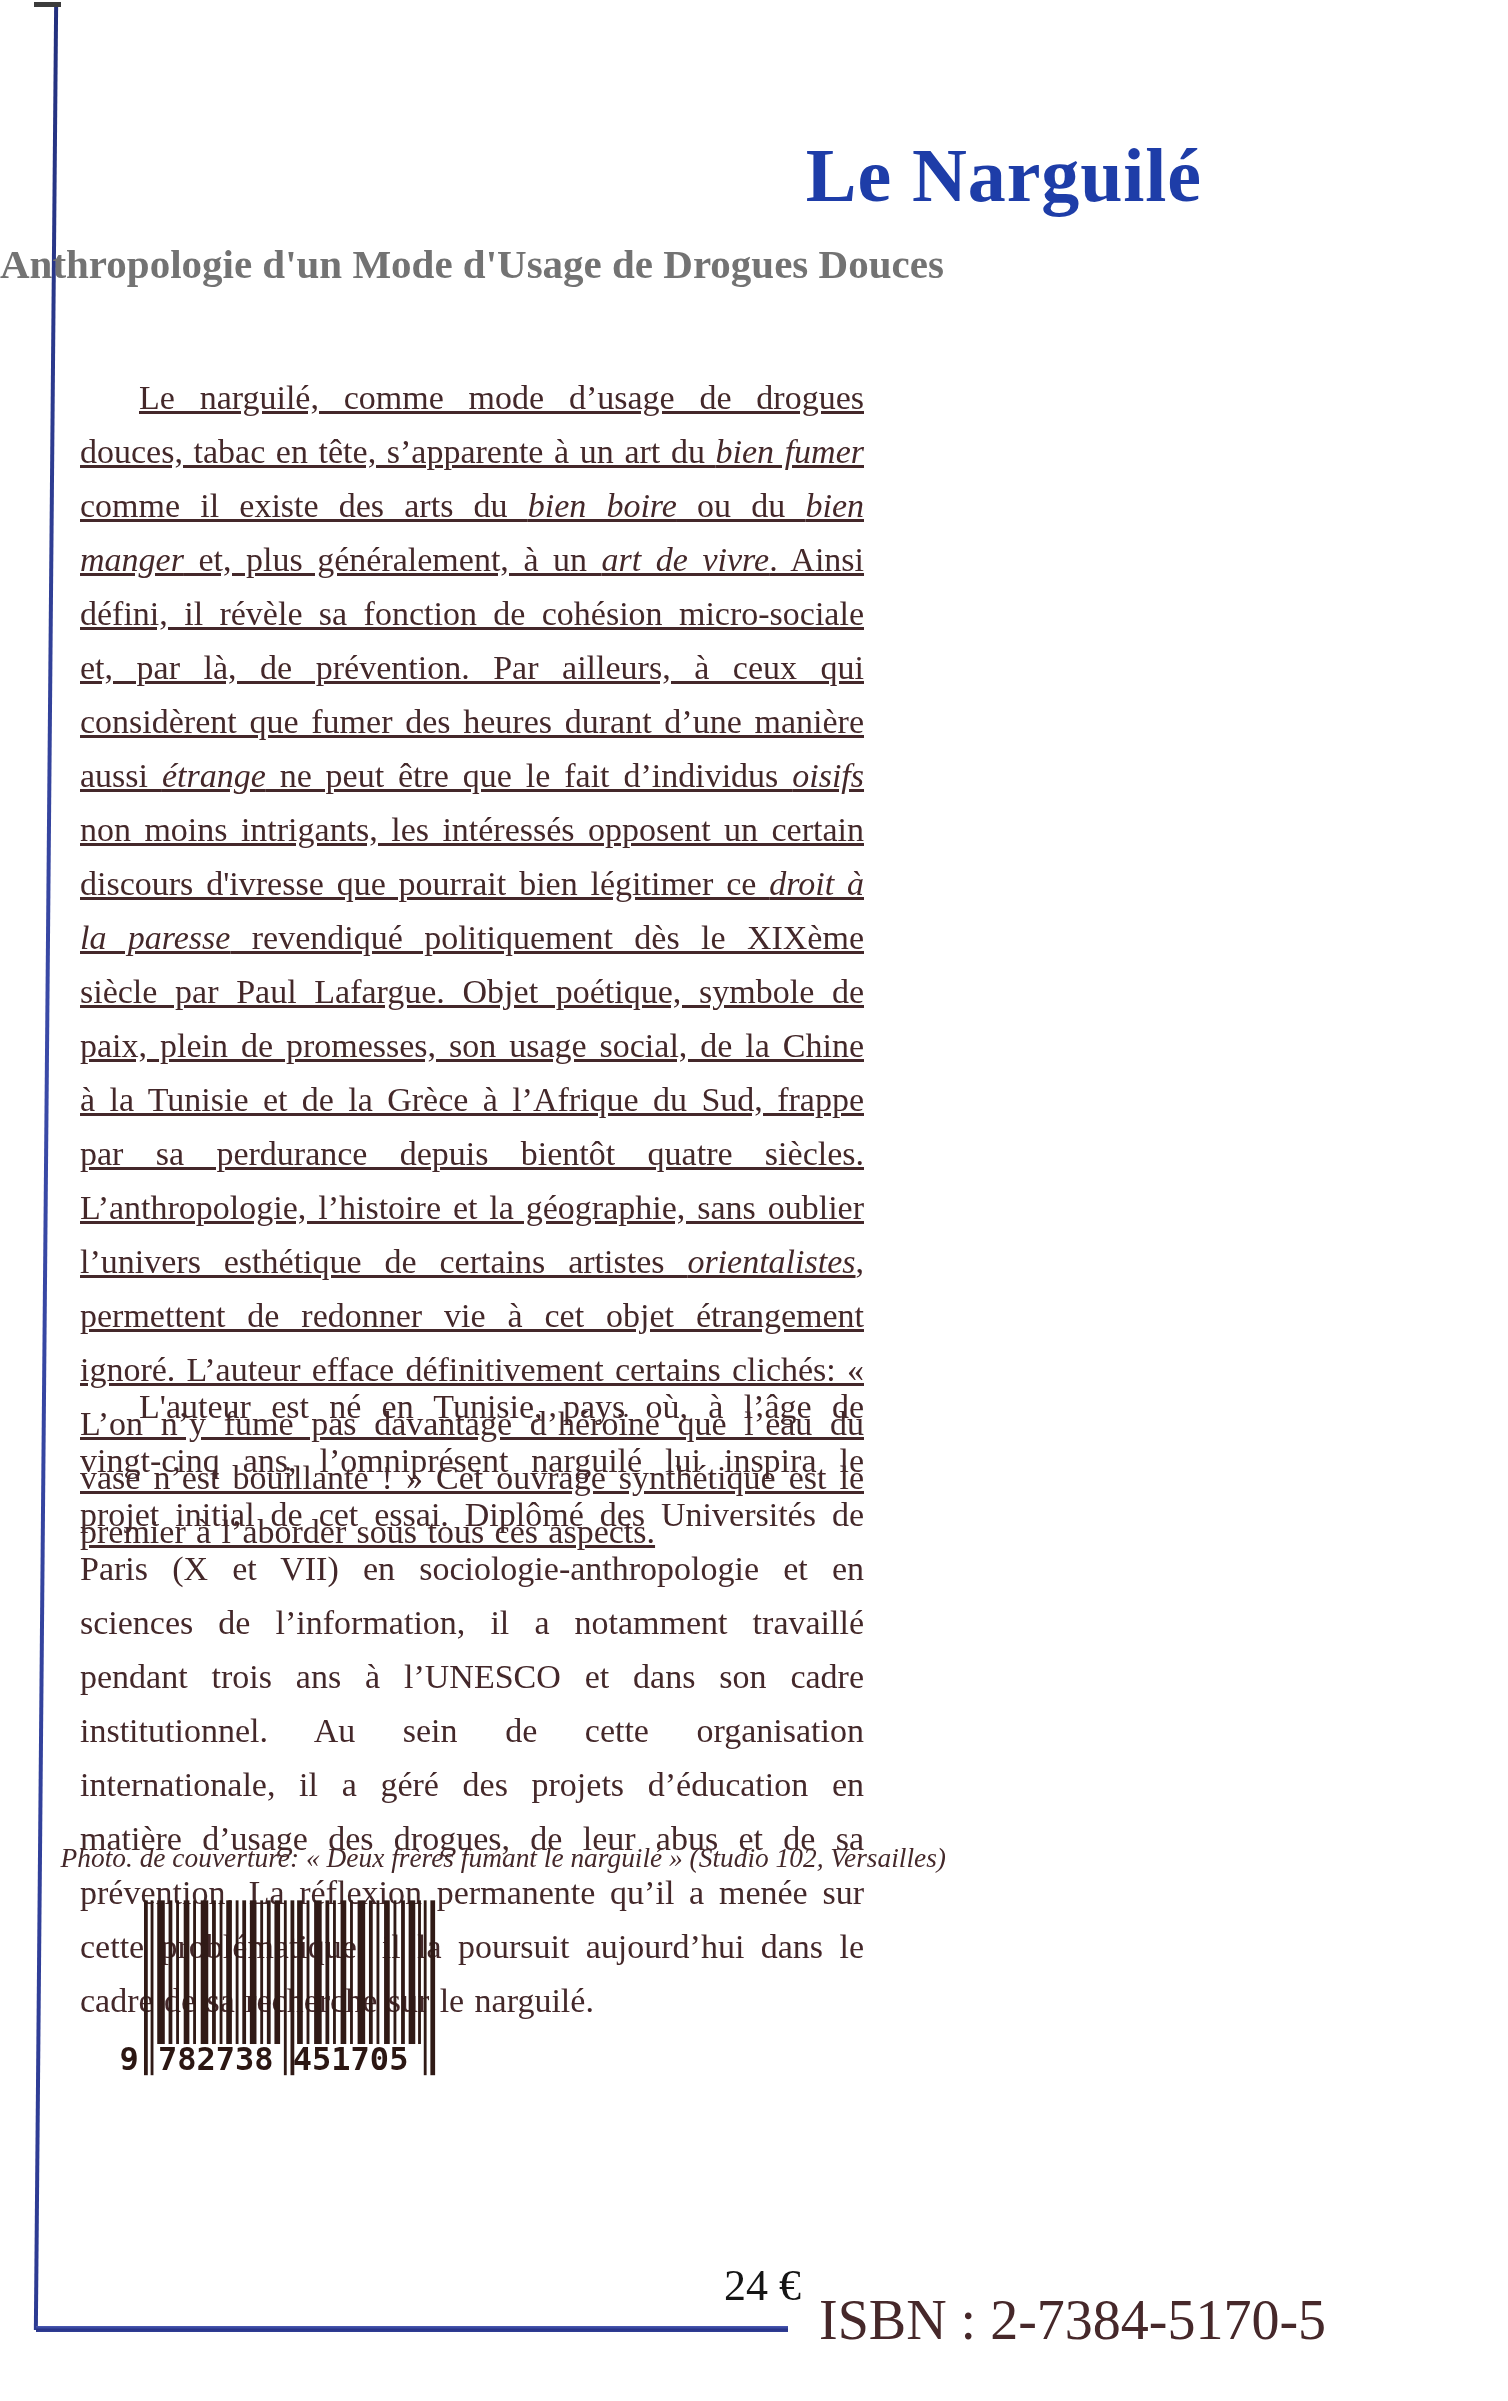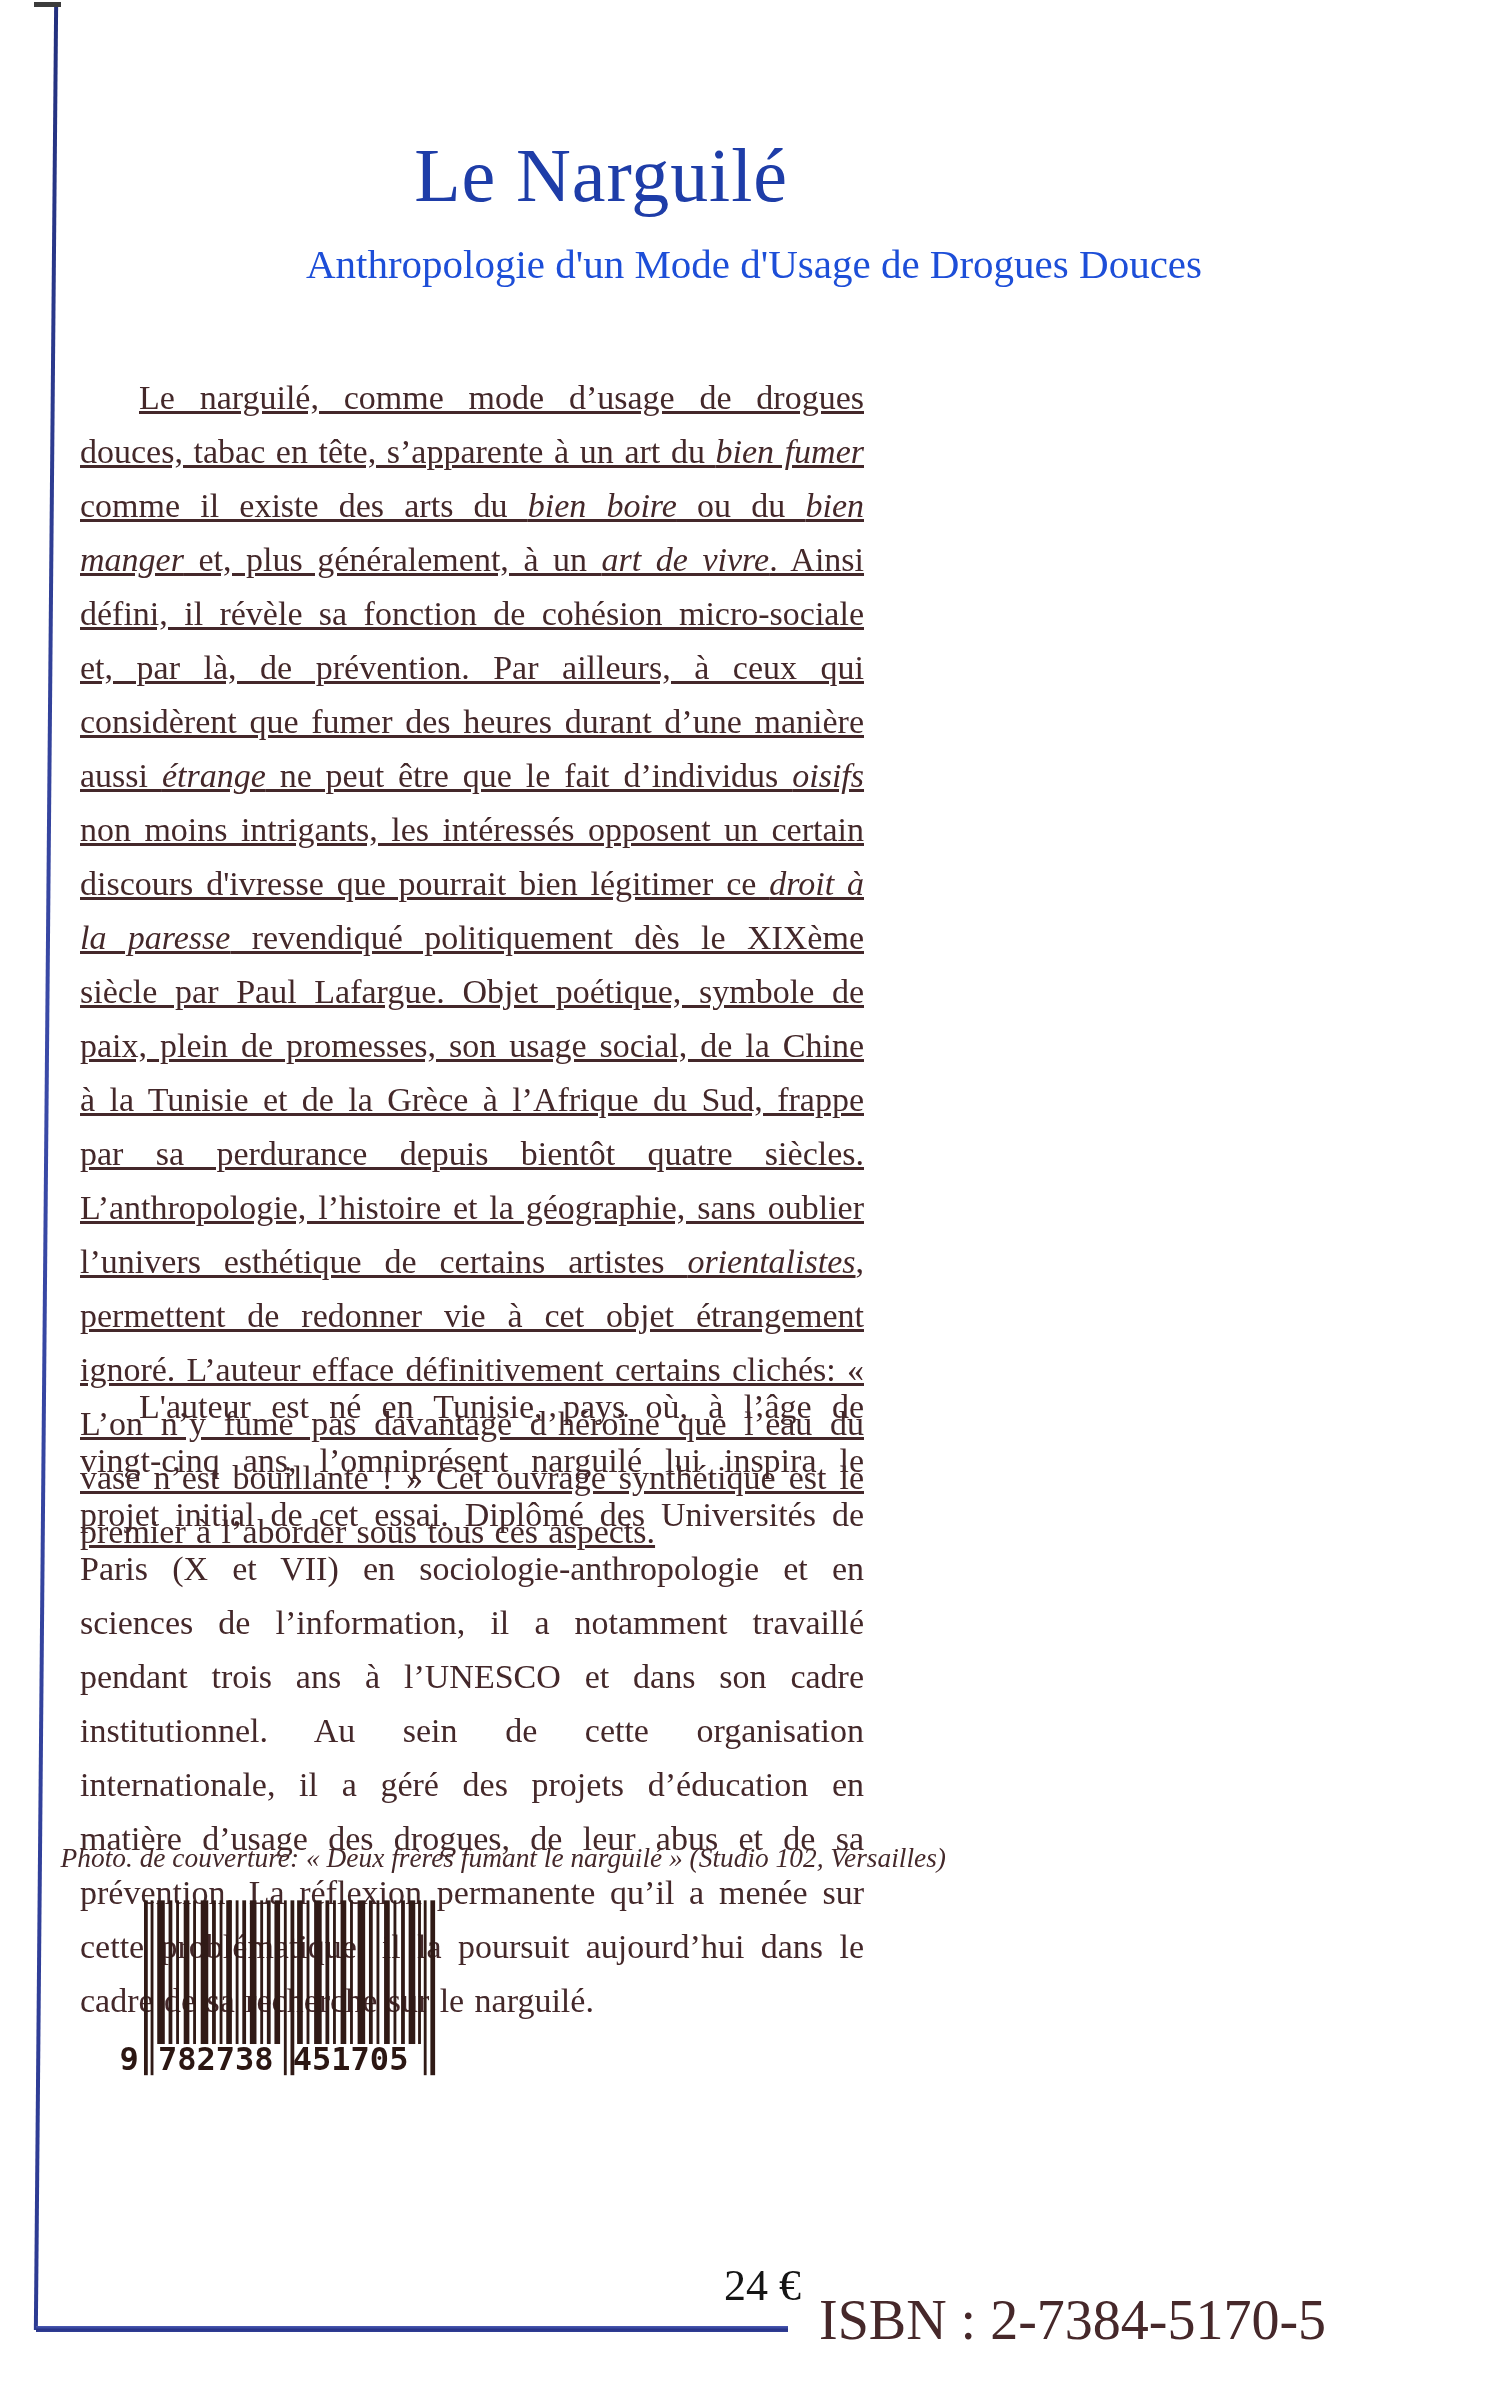--- a/index.html
+++ b/index.html
@@ -30,35 +30,35 @@
     top: 1.9px;
     width: 26.5px;
     height: 4.7px;
     background: #3c3c3c;
   }
   .title {
     position: absolute;
     left: 0;
     top: 132px;
     width: 1202px;
-    text-align: center;
+    text-align: right;
     font-size: 76px;
-    font-weight: normal;
+    font-weight: bold;
     color: #1e3da8;
     letter-spacing: 0.9px;
   }
   .subtitle {
     position: absolute;
     left: 0;
     top: 240px;
     width: 1202px;
-    text-align: right;
+    text-align: left;
     font-size: 41px;
-    font-weight: normal;
-    color: #1d4ed8;
+    font-weight: bold;
+    color: #737373;
   }
   .body-para {
     position: absolute;
     left: 80px;
     width: 784px;
     font-size: 34px;
     line-height: 54px;
     color: #44282a;
     text-align: justify;
     text-indent: 59px;

